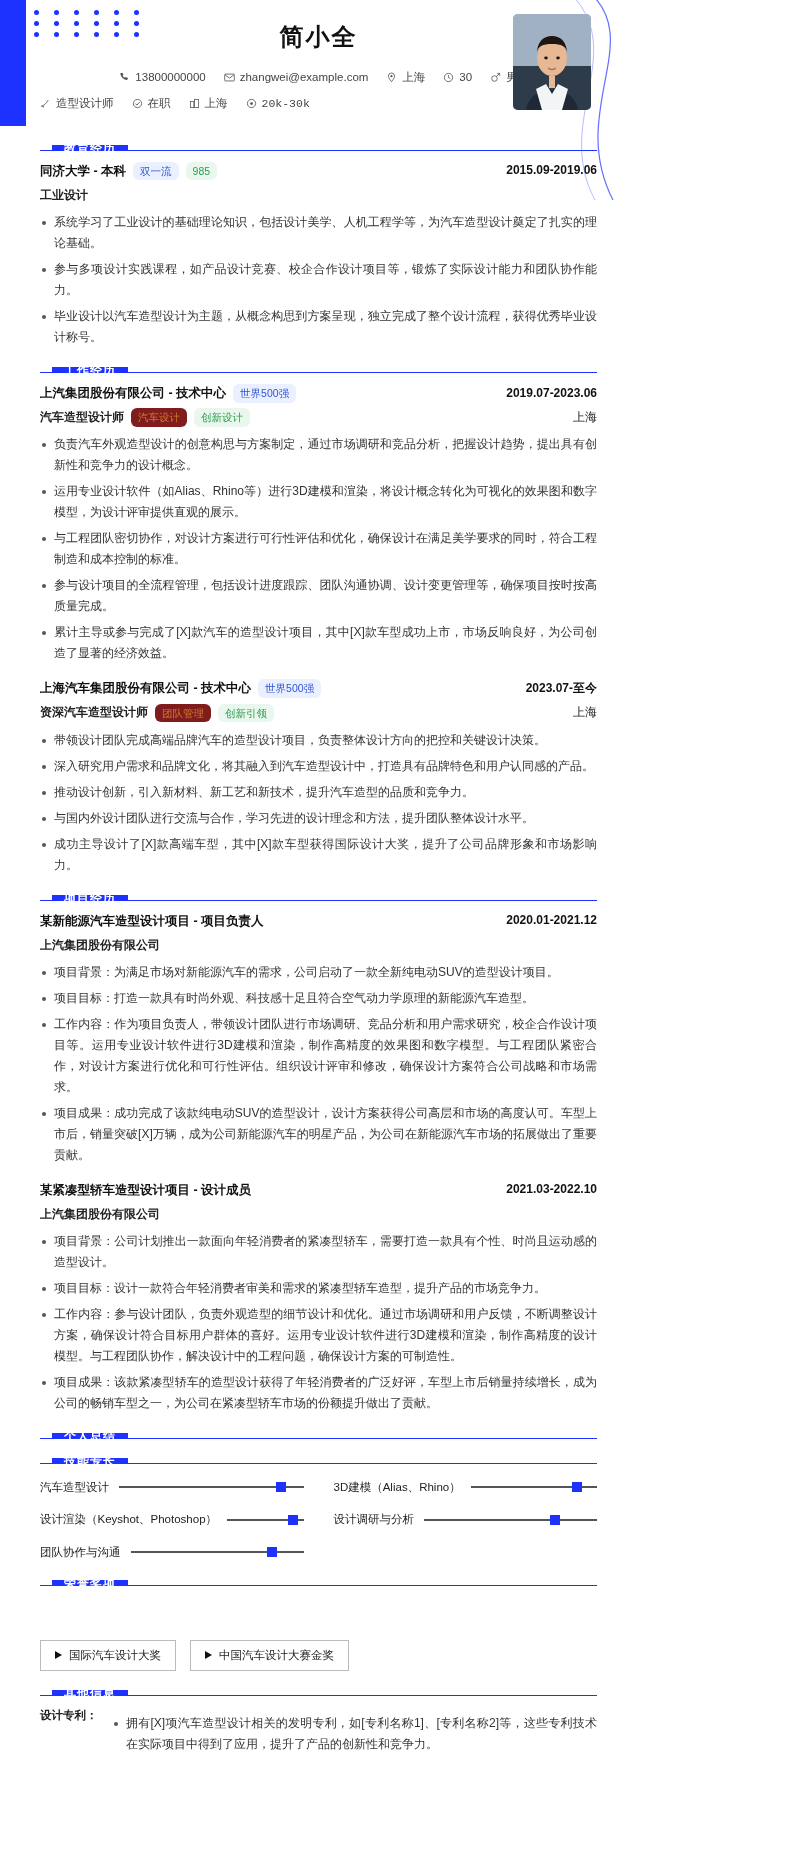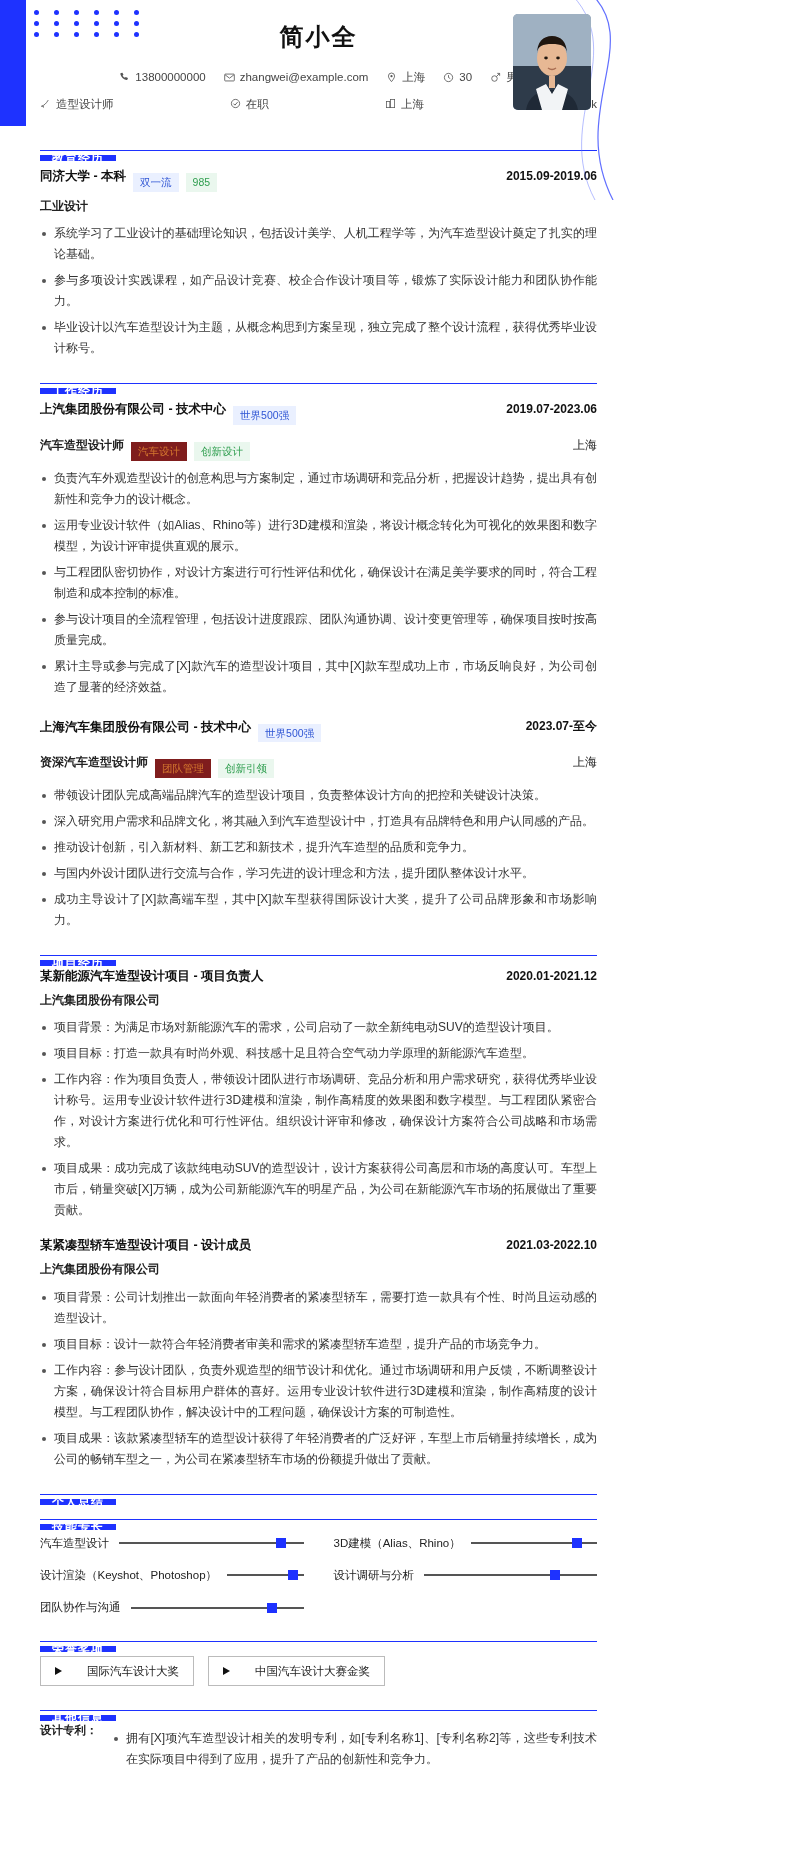--- a/index.html
+++ b/index.html
@@ -18,63 +18,63 @@
   .left-bar { position:absolute; left:0; top:0; width:26px; height:126px; background:#1e32ff; }
   .dots { position:absolute; left:34px; top:10px; width:110px; height:30px; }
   .dots span { position:absolute; width:5px; height:5px; background:#1e32ff; border-radius:50%; }
 
   
   .curve { position:absolute; right:0; top:0; width:220px; height:200px; pointer-events:none; }
 
   header.hdr { position:relative; padding: 10px 40px 6px 40px; height:126px; }
   .name { text-align:center; font-size:24px; font-weight:bold; color:#111; letter-spacing:2px; margin-top:8px;}
   .meta-row { display:flex; justify-content:center; flex-wrap:wrap; gap:18px; margin-top:12px; font-size:11.5px; color:#444; }
-  .meta-row2 { display:flex; justify-content:space-between; flex-wrap:wrap; gap:18px; margin-top:8px; font-size:11.5px; color:#444;}
+  .meta-row2 { display:flex; justify-content:flex-start; flex-wrap:wrap; gap:18px; margin-top:8px; font-size:11.5px; color:#444;font-family:Liberation Mono, monospace;}
   .meta-item { display:flex; align-items:center; gap:5px; white-space:nowrap;}
   .mini-ico { display:inline-block; width:11px; height:11px; color:#555; }
   .mini-ico svg { display:block; }
 
   .avatar { position:absolute; right:46px; top:14px; width:78px; height:96px; border-radius:5px; overflow:hidden; background:linear-gradient(160deg,#8fa3b5,#5d6f80); }
   .avatar .face { position:absolute; left:0; top:0; width:100%; height:100%; }
 
   
   .content { padding: 0 40px 20px 40px; }
   .sec-title { display:inline-block; background:#1e32ff; color:#fff; font-size:12px; font-weight:bold; padding:3px 12px; letter-spacing:1px; }
   .sec-head { border-bottom:1px solid #1e32ff; margin-top:18px; margin-bottom:10px; line-height:0; }
-  .sec-head .sec-title { position:relative; top:11px; }
+  .sec-head .sec-title { position:relative; top:1px;margin-left:12px; }
 
   .entry { margin-bottom:14px; }
   .entry-line { display:flex; align-items:center; justify-content:space-between; }
   .entry-left { display:flex; align-items:center; flex-wrap:wrap; gap:7px; font-size:12.5px; font-weight:bold; color:#111; }
   .entry-right { font-size:12px; font-weight:bold; color:#111; white-space:nowrap;text-align:center; }
   .sub-line { display:flex; align-items:center; justify-content:space-between; margin-top:5px; }
   .sub-left { display:flex; align-items:center; flex-wrap:wrap; gap:7px; font-size:12px; font-weight:bold; color:#222;}
   .sub-right { font-size:12px; color:#222; }
   .plain-sub { font-size:12px; font-weight:bold; color:#222; margin-top:5px;}
-  .tag { font-weight:normal; font-size:10.5px; padding:1px 7px; border-radius:0;margin-top:12px; }
+  .tag { font-weight:normal; font-size:10.5px; padding:1px 7px; border-radius:6px; }
   .tag-blue { background:#eaf0ff; color:#2f55d4; }
   .tag-green { background:#eaf7ee; color:#2f9e4f; }
   .tag-orange { background:#7f1d1d; color:#d4772f; }
 
   ul.bullets { list-style:none; margin:7px 0 0 0; padding:0; }
   ul.bullets li { position:relative; padding-left:14px; margin-bottom:5px; font-size:12px; color:#333; line-height:1.75; text-align:justify;}
   ul.bullets li:before { content:""; position:absolute; left:2px; top:9px; width:4px; height:4px; background:#555; border-radius:50%; }
 
   .para { font-size:11.5px; color:#333; line-height:1.95; text-align:justify; margin-top:8px;}
 
   
   .skills { display:grid; grid-template-columns: 1fr 1fr; gap: 14px 30px; margin-top:14px; }
   .skill { display:flex; align-items:center; gap:10px; }
   .skill-name { font-size:11.5px; color:#222; white-space:nowrap; }
   .skill-track { position:relative; flex:1; height:2px; background:#555; }
   .skill-knob { position:absolute; top:-4px; width:10px; height:10px; background:#1e32ff; transform:translateX(-50%); }
 
   
   .honors { display:flex; gap:14px; margin-top:14px; flex-wrap:wrap;}
-  .honor { display:flex; align-items:center; gap:25px; border:1px solid #bbb; padding:5px 14px; font-size:11.5px; color:#222;}
+  .honor { display:flex; align-items:center; gap:7px; border:1px solid #bbb; padding:5px 14px; font-size:11.5px; color:#222;margin-top:40px;}
   .tri { width:0;height:0;border-left:7px solid #111;border-top:4.5px solid transparent;border-bottom:4.5px solid transparent;}
 
   
   .other-row { display:flex; margin-top:10px; }
   .other-label { width:72px; flex:0 0 72px; font-size:11.5px; font-weight:bold; color:#222; }
   .other-body { flex:1; }
 </style>
 </head>
 <body>
 
@@ -295,21 +295,21 @@
       <div class="entry-line">
         <div class="entry-left">
             <span>某新能源汽车造型设计项目 - 项目负责人</span>
           </div>
         <div class="entry-right">2020.01-2021.12</div>
       </div>
       <div class="plain-sub">上汽集团股份有限公司</div>
       <ul class="bullets">
         <li>项目背景：为满足市场对新能源汽车的需求，公司启动了一款全新纯电动SUV的造型设计项目。</li>
         <li>项目目标：打造一款具有时尚外观、科技感十足且符合空气动力学原理的新能源汽车造型。</li>
-        <li>工作内容：作为项目负责人，带领设计团队进行市场调研、竞品分析和用户需求研究，获得优秀毕业设计称号。运用专业设计软件进行3D建模和渲染，制作高精度的效果图和数字模型。与工程团队紧密合作，对设计方案进行优化和可行性评估。组织设计评审和修改，确保设计方案符合公司战略和市场需求。</li>
+        <li>工作内容：作为项目负责人，带领设计团队进行市场调研、竞品分析和用户需求研究，校企合作设计项目等。运用专业设计软件进行3D建模和渲染，制作高精度的效果图和数字模型。与工程团队紧密合作，对设计方案进行优化和可行性评估。组织设计评审和修改，确保设计方案符合公司战略和市场需求。</li>
         <li>项目成果：成功完成了该款纯电动SUV的造型设计，设计方案获得公司高层和市场的高度认可。车型上市后，销量突破[X]万辆，成为公司新能源汽车的明星产品，为公司在新能源汽车市场的拓展做出了重要贡献。</li>
       </ul>
     </div>
 
     <div class="entry">
       <div class="entry-line">
         <div class="entry-left">
             <span>某紧凑型轿车造型设计项目 - 设计成员</span>
           </div>
         <div class="entry-right">2021.03-2022.10</div>

